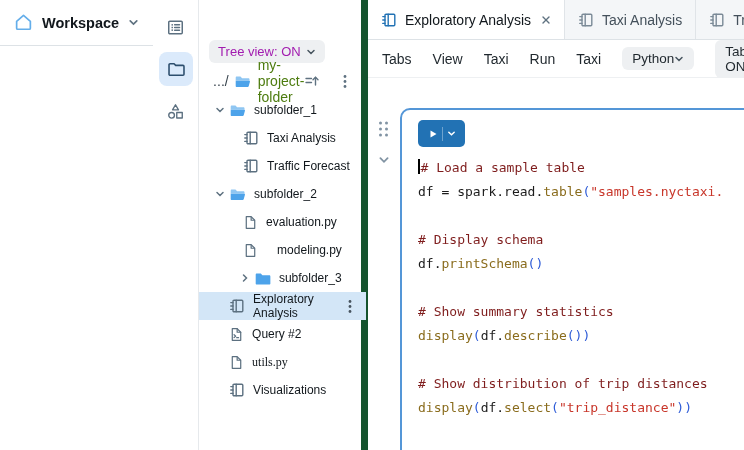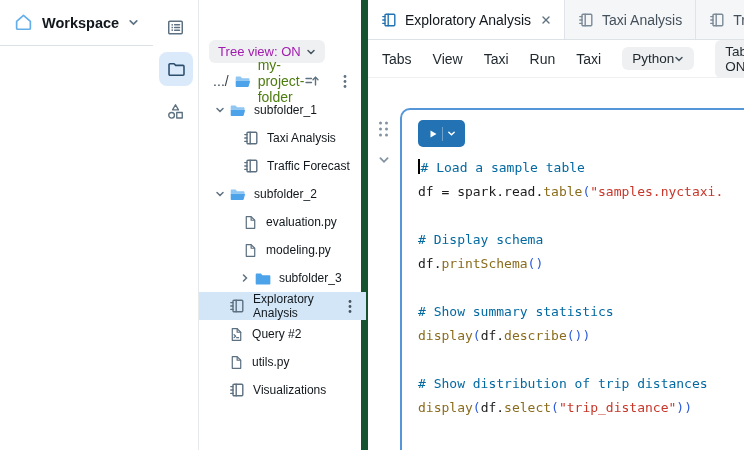--- a/index.html
+++ b/index.html
@@ -46,21 +46,21 @@
   .pill { display: inline-flex; align-items: center; gap: 0; background: #eef0f2; border-radius: 6px; padding: 4px 10px; font-size: 13.5px; cursor: pointer; }
   .pill:first-of-type { margin-left: 4px; }
   .canvas { flex: 1; position: relative; background: #fff; min-height: 0; }
   .gutter { position: absolute; left: 9px; top: 42px; display: flex; flex-direction: column; align-items: center; gap: 16px; color: #8193a3; }
   .cell { position: absolute; left: 32px; top: 30px; right: -12px; bottom: -12px; border: 2px solid #5496d7; border-radius: 10px; background: #fff; padding: 10px 0 0 16px; overflow: hidden; }
   .runbtn { width: 47px; height: 27px; border-radius: 5px; background: #2272b4; display: flex; align-items: center; justify-content: center; gap: 4px; cursor: pointer; margin-bottom: 9px; }
   .runbtn .divider { width: 1px; height: 14px; background: rgba(255,255,255,0.35); }
   .code { font-family: "DejaVu Sans Mono", "Liberation Mono", monospace; font-size: 13px; line-height: 24px; white-space: pre; color: #1c1c1c; }
   .code-line { min-height: 24px; }
   .code-line:first-child::before { content: ""; display: inline-block; width: 1.5px; height: 15px; background: #000; vertical-align: -2px; margin-right: 1px; }
-  .t-com { color: #0369a1; }
+  .t-com { color: #7f1d1d; }
   .t-str { color: #c8362a; }
   .t-fn  { color: #8a6c1d; }
   .t-par { color: #2d5bd7; }
   .t-pln { color: #1c1c1c; }
 </style>
 </head>
 <body>
 
 <div class="app">
 
@@ -201,21 +201,21 @@
             </div>
             <div class="tree-row" style="padding-left: 44px;">
               <span class="icon slate">
                 <svg width="15" height="15" viewBox="0 0 16 16" fill="none" stroke="currentColor" stroke-width="1.3" stroke-linejoin="round">
                   <path d="M3.5 1.8 h5.2 L12.5 5.6 V14.2 H3.5 z"></path>
                   <path d="M8.7 1.8 V5.6 H12.5"></path>
                 </svg>
               </span>
               <span>evaluation.py</span>
             </div>
-            <div class="tree-row" style="padding-left: 44px;">
+            <div class="tree-row" style="padding-left: 44px; gap: 11px;">
               <span class="icon slate">
                 <svg width="15" height="15" viewBox="0 0 16 16" fill="none" stroke="currentColor" stroke-width="1.3" stroke-linejoin="round">
                   <path d="M3.5 1.8 h5.2 L12.5 5.6 V14.2 H3.5 z"></path>
                   <path d="M8.7 1.8 V5.6 H12.5"></path>
                 </svg>
               </span>
               <span>modeling.py</span>
             </div>
             <div class="tree-row" style="padding-left: 12px; justify-content: center;">
               <span class="chev">
@@ -253,21 +253,21 @@
               <span class="icon slate">
                 <svg width="15" height="15" viewBox="0 0 16 16" fill="none" stroke="currentColor" stroke-width="1.3" stroke-linejoin="round" stroke-linecap="round">
                   <path d="M3.5 1.8 h5.2 L12.5 5.6 V14.2 H3.5 z"></path>
                   <path d="M8.7 1.8 V5.6 H12.5"></path>
                   <path d="M5.4 8.2 L7.2 9.7 L5.4 11.2"></path>
                   <line x1="8.2" y1="11.4" x2="10.2" y2="11.4"></line>
                 </svg>
               </span>
               <span>Query #2</span>
             </div>
-            <div class="tree-row" style="padding-left: 30px;">
+            <div class="tree-row" style="padding-left: 30px; font-family: Liberation Serif, serif;">
               <span class="icon slate">
                 <svg width="15" height="15" viewBox="0 0 16 16" fill="none" stroke="currentColor" stroke-width="1.3" stroke-linejoin="round">
                   <path d="M3.5 1.8 h5.2 L12.5 5.6 V14.2 H3.5 z"></path>
                   <path d="M8.7 1.8 V5.6 H12.5"></path>
                 </svg>
               </span>
               <span>utils.py</span>
             </div>
             <div class="tree-row" style="padding-left: 30px;">
               <span class="icon slate">

